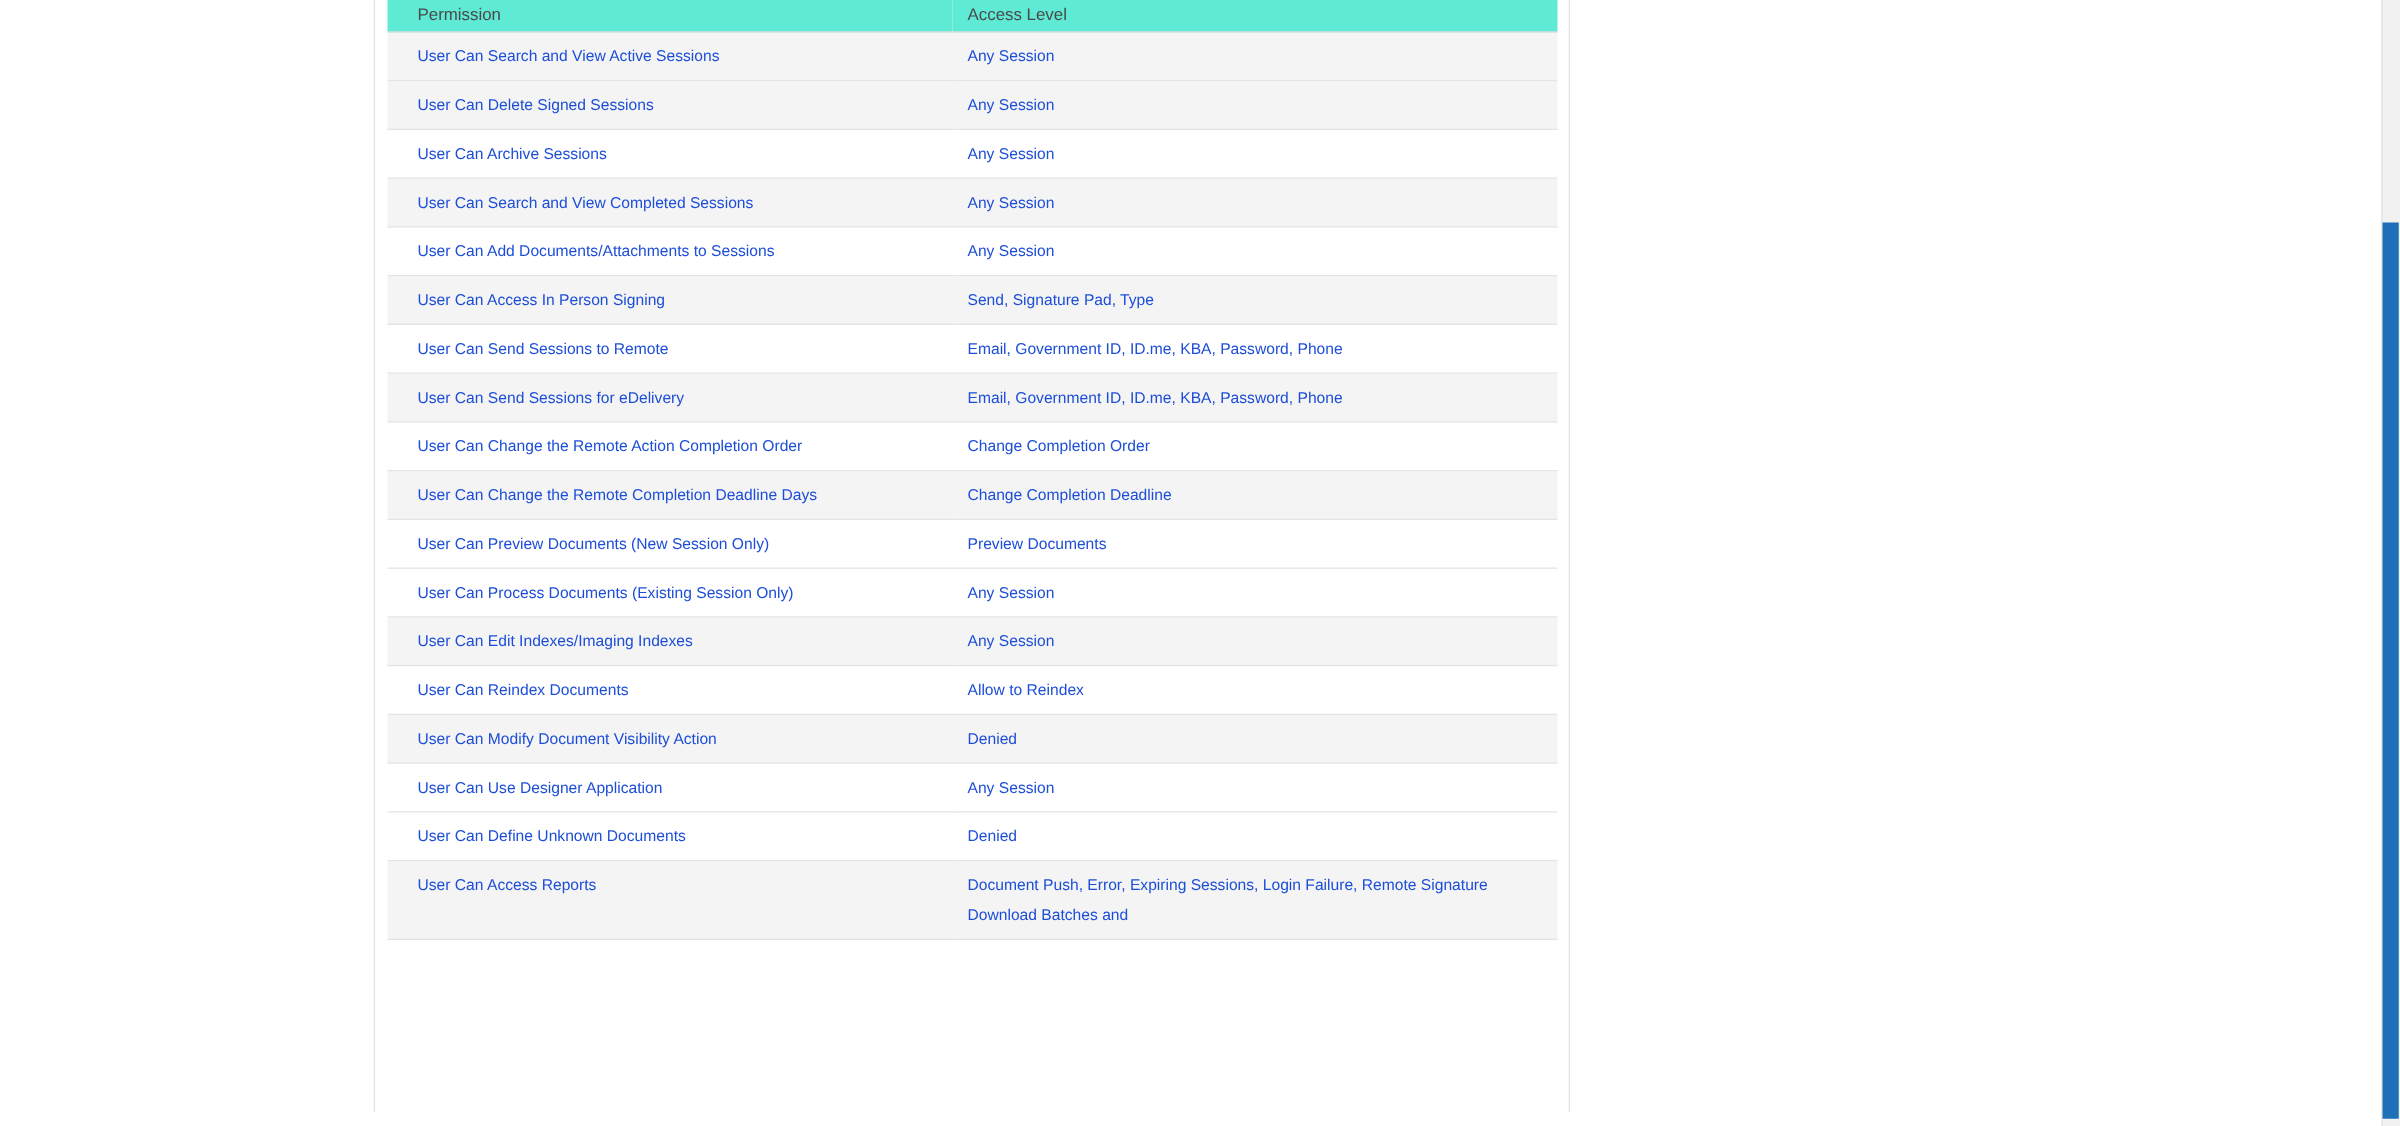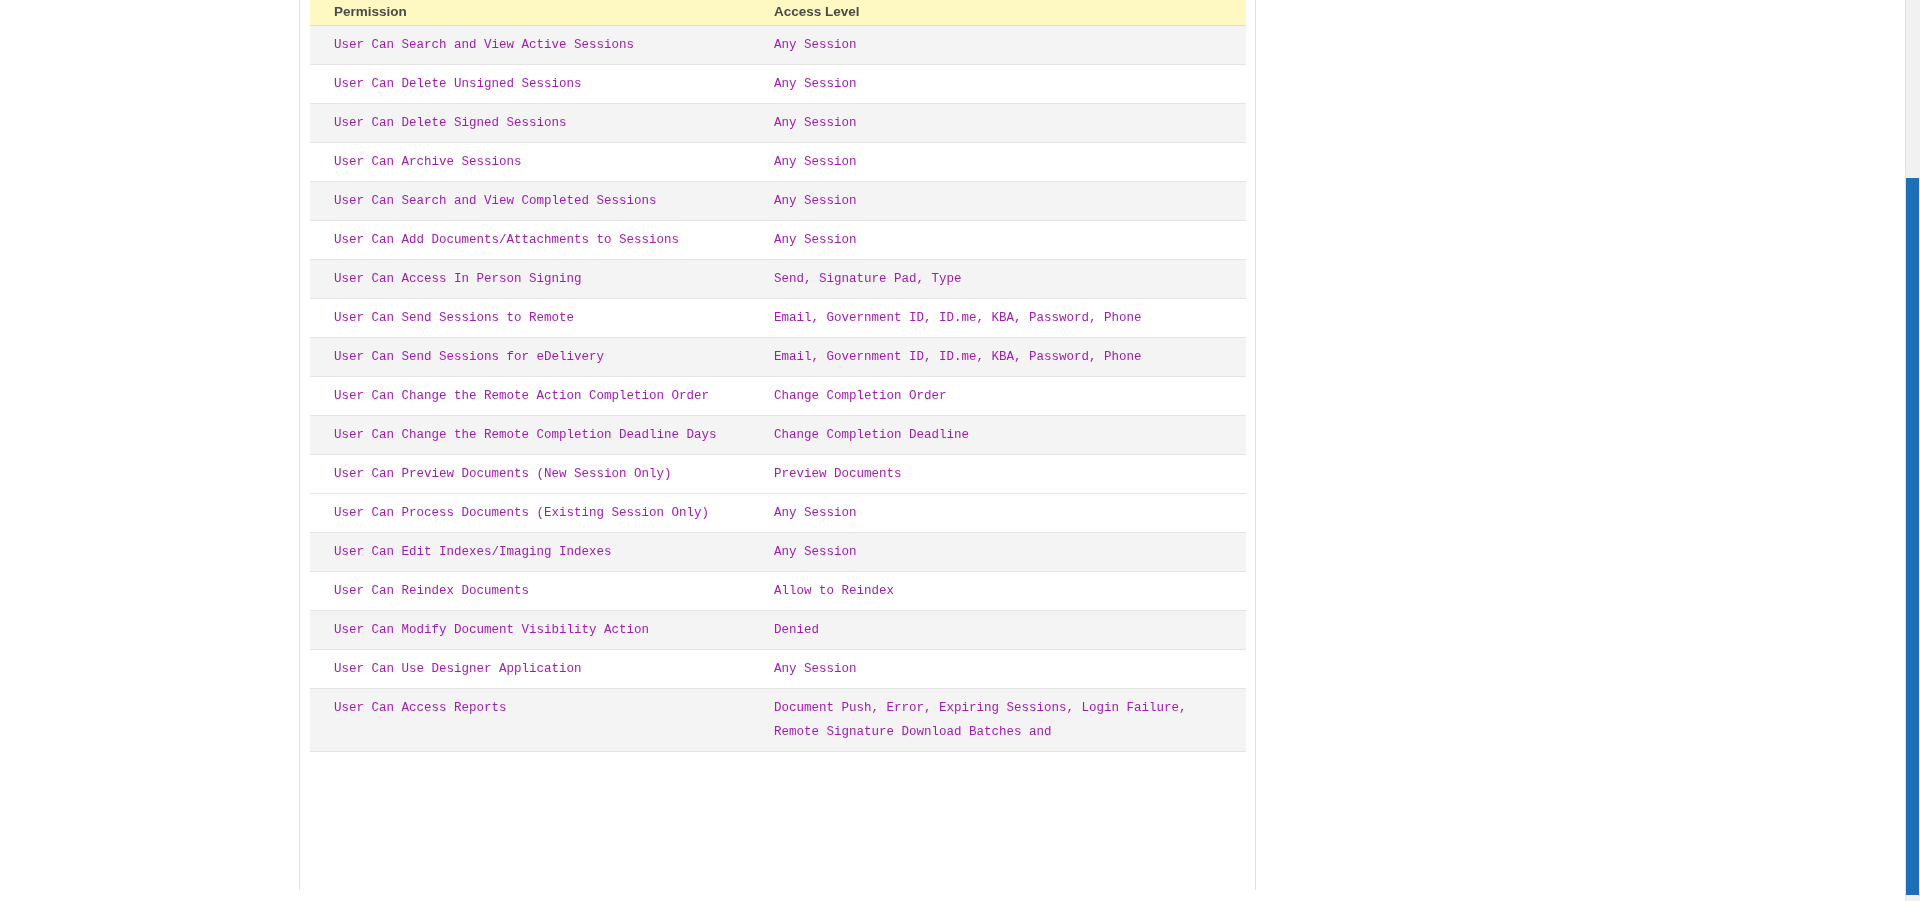--- a/index.html
+++ b/index.html
@@ -46,41 +46,40 @@
     table-layout: fixed;
     font-size: 12.5px;
     color: #3c3c3c;
   }
 
   table.perm-table col.c1 { width: 452px; }
   table.perm-table col.c2 { width: 484px; }
 
   table.perm-table thead th {
     text-align: left;
-    font-weight: bold;
+    font-weight: normal;
     font-size: 13.5px;
     color: #4a4a4a;
     padding: 4px 10px 6px 24px;
     border-bottom: 1px solid #dcdcdc;
-    background: #fef9c3;
+    background: #5eead4;
     vertical-align: top;
   }
   table.perm-table thead th.col-access {
     padding-left: 12px;
     margin-top: 36px;
   }
 
   table.perm-table tbody td {
     padding: 7px 10px 7px 24px;
     border-bottom: 1px solid #e4e4e4;
     vertical-align: top;
     line-height: 24px;
-    color: #a21caf;
+    color: #1d4ed8;
     font-size: 12.5px;
-    font-family: Liberation Mono, monospace;
   }
   table.perm-table tbody td.col-access {
     padding-left: 12px;
   }
 
   table.perm-table tbody tr.odd td {
     background: #f4f4f4;
   }
   table.perm-table tbody tr.even td {
     background: #ffffff;
@@ -140,26 +139,20 @@
           <th class="col-access">Access Level</th>
         </tr>
       </thead>
       <tbody id="table-body">
           <tr class="odd">
             <td class="col-permission">User Can Search and View Active Sessions</td>
             <td class="col-access">
               <span class="access-line">Any Session</span>
             </td>
           </tr>
-          <tr class="even">
-            <td class="col-permission">User Can Delete Unsigned Sessions</td>
-            <td class="col-access">
-              <span class="access-line">Any Session</span>
-            </td>
-          </tr>
           <tr class="odd">
             <td class="col-permission">User Can Delete Signed Sessions</td>
             <td class="col-access">
               <span class="access-line">Any Session</span>
             </td>
           </tr>
           <tr class="even">
             <td class="col-permission">User Can Archive Sessions</td>
             <td class="col-access">
               <span class="access-line">Any Session</span>
@@ -234,20 +227,26 @@
           <tr class="odd">
             <td class="col-permission">User Can Modify Document Visibility Action</td>
             <td class="col-access">
               <span class="access-line">Denied</span>
             </td>
           </tr>
           <tr class="even">
             <td class="col-permission">User Can Use Designer Application</td>
             <td class="col-access">
               <span class="access-line">Any Session</span>
+            </td>
+          </tr>
+          <tr class="even">
+            <td class="col-permission">User Can Define Unknown Documents</td>
+            <td class="col-access">
+              <span class="access-line">Denied</span>
             </td>
           </tr>
           <tr class="odd">
             <td class="col-permission">User Can Access Reports</td>
             <td class="col-access">
               <span class="access-line">Document Push, Error, Expiring Sessions, Login Failure, Remote Signature Download Batches and</span>
             </td>
           </tr>
         </tbody>
     </table>

